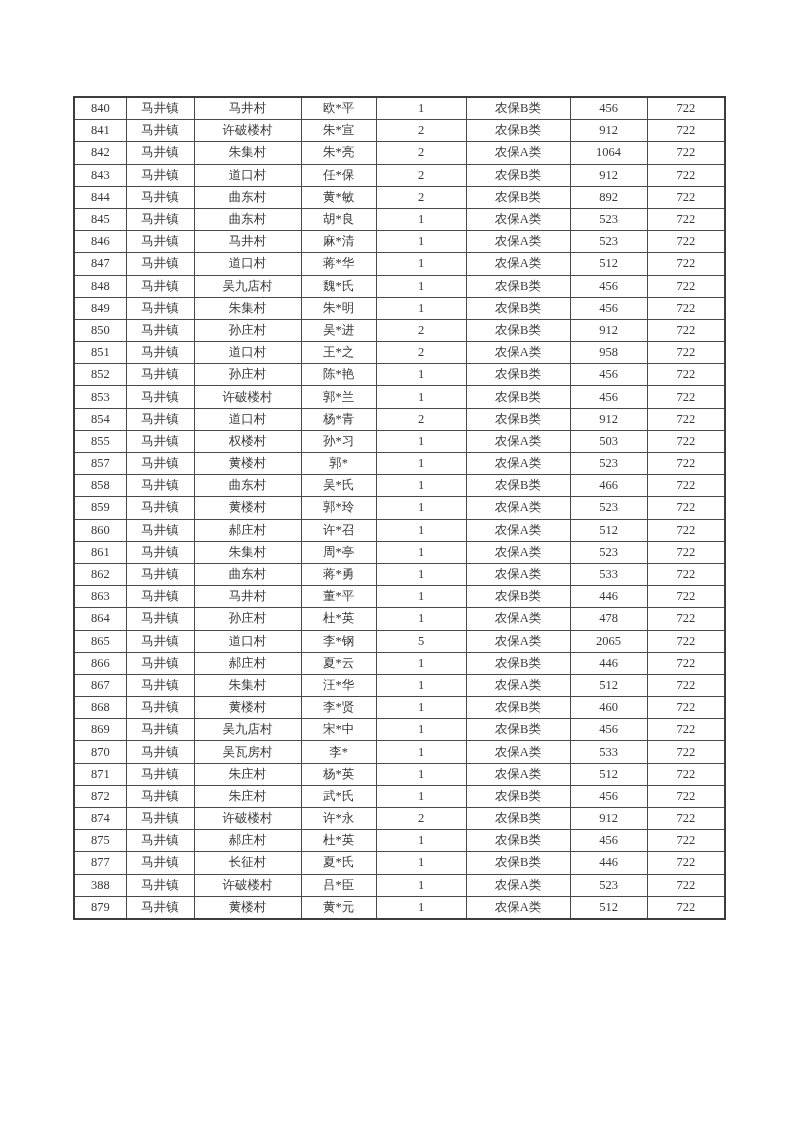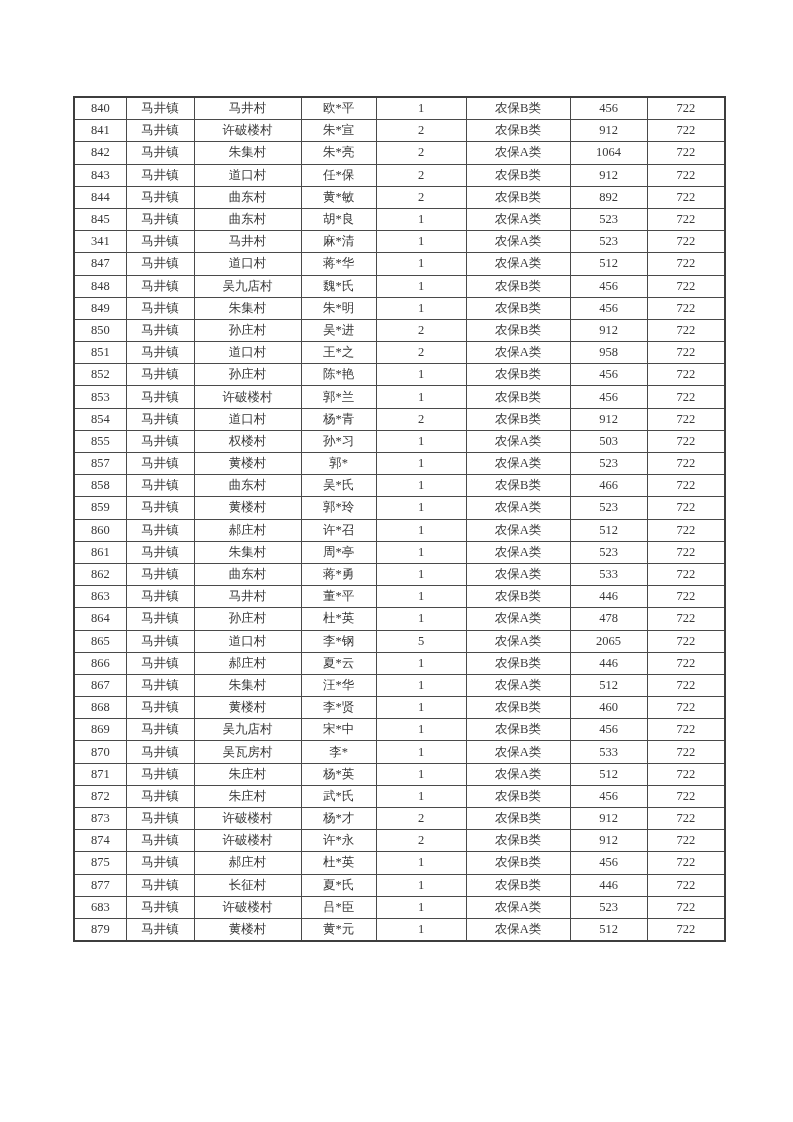--- a/index.html
+++ b/index.html
@@ -114,21 +114,21 @@
           <td>845</td>
           <td>马井镇</td>
           <td>曲东村</td>
           <td>胡*良</td>
           <td>1</td>
           <td>农保A类</td>
           <td>523</td>
           <td>722</td>
         </tr>
         <tr>
-          <td>341</td>
+          <td>846</td>
           <td>马井镇</td>
           <td>马井村</td>
           <td>麻*清</td>
           <td>1</td>
           <td>农保A类</td>
           <td>523</td>
           <td>722</td>
         </tr>
         <tr>
           <td>847</td>
@@ -374,30 +374,20 @@
           <td>872</td>
           <td>马井镇</td>
           <td>朱庄村</td>
           <td>武*氏</td>
           <td>1</td>
           <td>农保B类</td>
           <td>456</td>
           <td>722</td>
         </tr>
         <tr>
-          <td>873</td>
-          <td>马井镇</td>
-          <td>许破楼村</td>
-          <td>杨*才</td>
-          <td>2</td>
-          <td>农保B类</td>
-          <td>912</td>
-          <td>722</td>
-        </tr>
-        <tr>
           <td>874</td>
           <td>马井镇</td>
           <td>许破楼村</td>
           <td>许*永</td>
           <td>2</td>
           <td>农保B类</td>
           <td>912</td>
           <td>722</td>
         </tr>
         <tr>
@@ -414,21 +404,21 @@
           <td>877</td>
           <td>马井镇</td>
           <td>长征村</td>
           <td>夏*氏</td>
           <td>1</td>
           <td>农保B类</td>
           <td>446</td>
           <td>722</td>
         </tr>
         <tr>
-          <td>683</td>
+          <td>388</td>
           <td>马井镇</td>
           <td>许破楼村</td>
           <td>吕*臣</td>
           <td>1</td>
           <td>农保A类</td>
           <td>523</td>
           <td>722</td>
         </tr>
         <tr>
           <td>879</td>

